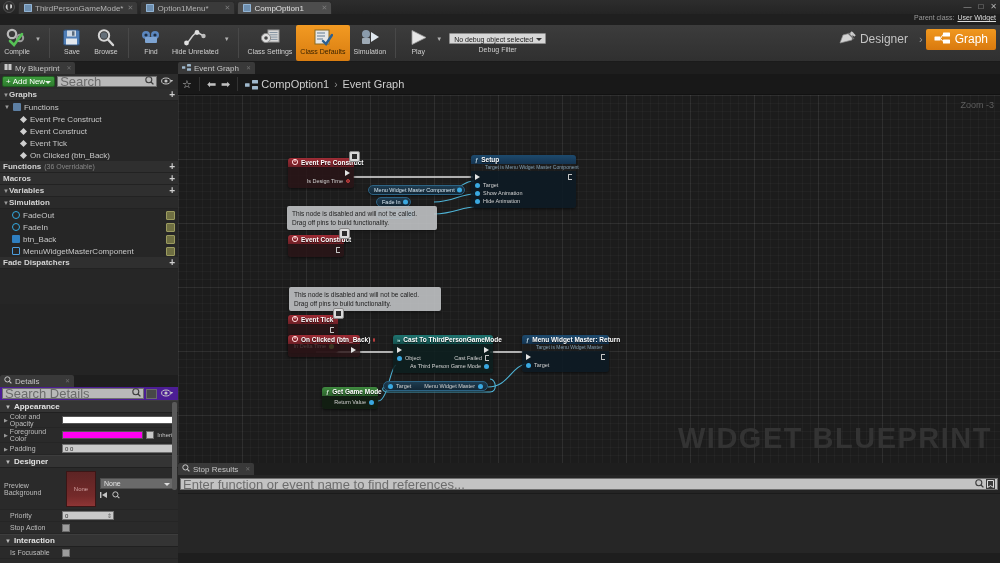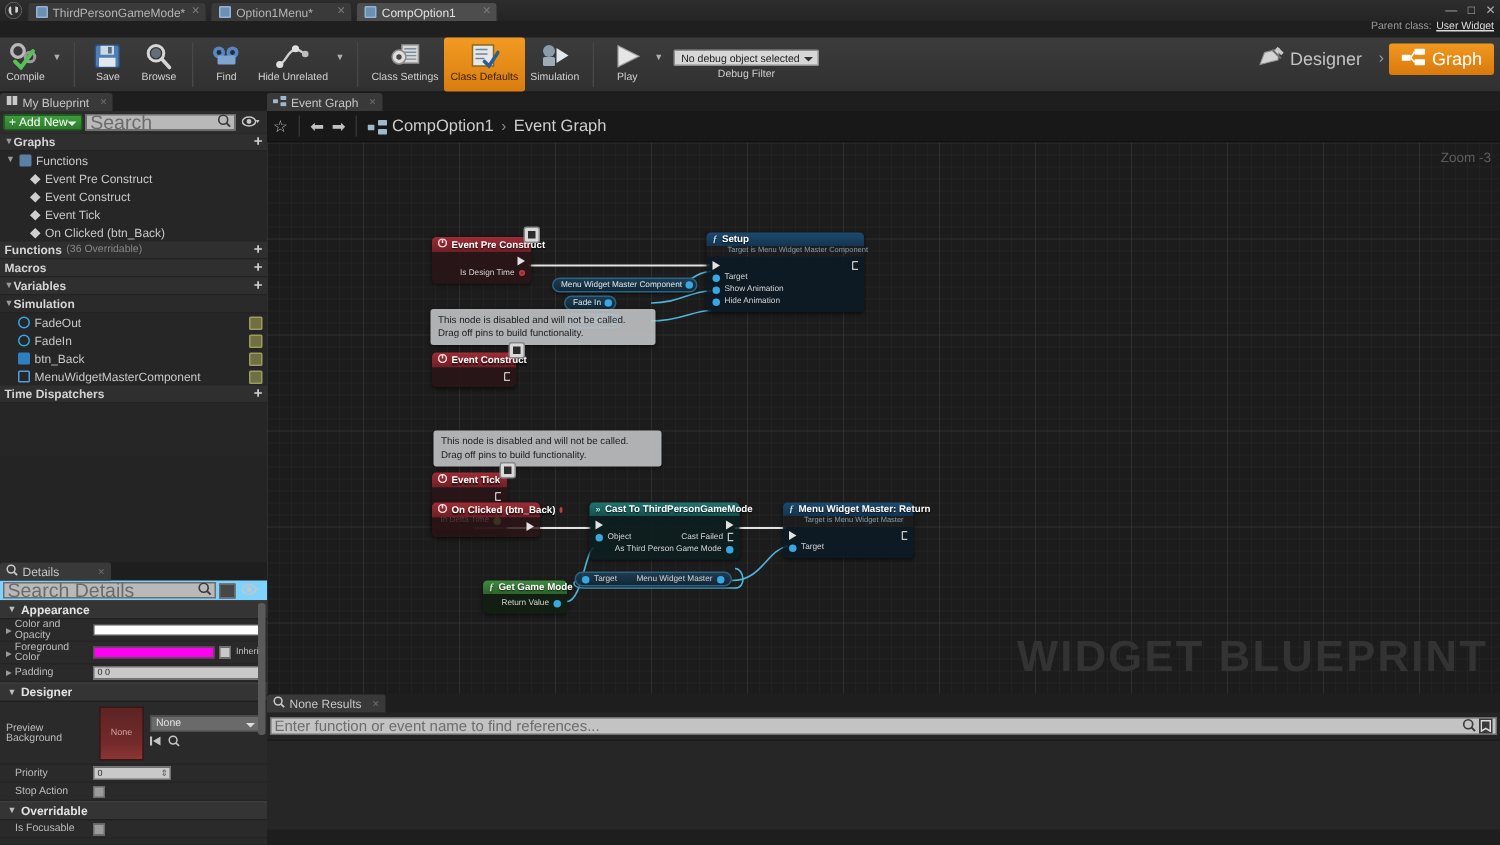--- a/index.html
+++ b/index.html
@@ -159,21 +159,21 @@
   .i-event::before{
     content:""; position:absolute; left:0; top:0; width:5px; height:5px;
     background:#cfcfcf; transform:rotate(45deg); margin:1px;
   }
   .i-anim { width:8px;height:8px;border:1.5px solid #33a9e0;border-radius:50%;display:inline-block; }
   .i-widget { width:8px;height:8px;background:#2f7fc0;border-radius:1px;display:inline-block; }
   .i-comp { width:8px;height:8px;border:1.5px solid #4d9ede;border-radius:1px;display:inline-block; }
 
   
   .details-wrap { position:absolute; top:313px; left:0; width:178px; height:250px; background:#232323; }
-  .det-search { height:13px; background:#7dd3fc; display:flex; align-items:center; gap:2px; padding:1px 2px; }
+  .det-search { height:13px; background:#4c1d95; display:flex; align-items:center; gap:2px; padding:1px 2px; }
   .det-grid-icon { width:11px;height:10px;background:#474747;border:1px solid #6a6a6a; }
   .det-body { height:224px; overflow:hidden; position:relative; background:#2a2a2a; }
   .det-cat {
     height:13px; background:#343434; display:flex; align-items:center;
     font-size:8px; color:#e2e2e2; font-weight:bold; padding-left:5px;
     border-top:1px solid #3d3d3d; border-bottom:1px solid #202020;
   }
   .det-cat .tri { font-size:6px; margin-right:3px; color:#bdbdbd; }
   .det-row { display:flex; align-items:center; min-height:12px; border-bottom:1px solid #252525; }
   .det-lab { width:62px; font-size:7px; color:#bdbdbd; padding-left:4px; display:flex; align-items:center; gap:2px; }
@@ -307,21 +307,21 @@
   svg.wires { position:absolute; top:0; left:0; width:822px; height:368px; pointer-events:none; }
 
   
   .findres { position:absolute; top:463px; left:178px; width:822px; height:100px; background:#242424; }
   .fr-tabrow { height:12px; background:#1e1e1e; display:flex; align-items:flex-end; }
   .fr-input {
     margin:3px 2px 0 2px; height:12px; background:#c3c3c3; border:1px solid #6e6e6e;
     display:flex; align-items:center; padding:0 2px;
   }
   .fr-input input {
-    flex:1; border:none; background:transparent; font-size:10px; color:#3a3a3a; outline:none;
+    flex:1; border:none; background:transparent; font-size:13px; color:#3a3a3a; outline:none;
     font-family:"Liberation Sans", sans-serif;
   }
   .fr-input input::placeholder{ color:#6d6d6d; }
   .fr-icons { display:flex; gap:2px; align-items:center; }
   .fr-icons .fi { font-size:8px; color:#3c3c3c; }
   .fr-icons .fb { width:9px;height:10px; background:#3a3a3a; color:#ddd; font-size:7px;
                   display:flex;align-items:center;justify-content:center; }
   .fr-body { position:absolute; top:30px; left:0; width:822px; height:70px; background:#262626;
              border-top:1px solid #1b1b1b; }
   .fr-statusbar { position:absolute; bottom:0; left:0; width:822px; height:10px; background:#1e1e1e; }
@@ -629,21 +629,21 @@
         <span>btn_Back</span>
         <span class="animbtn"></span>
       </div>
       <div class="tree-row lvl1">
         <span class="i-comp"></span>
         <span>MenuWidgetMasterComponent</span>
         <span class="animbtn"></span>
       </div>
 
       <div class="tree-section">
-        <span>Time Dispatchers</span>
+        <span>Fade Dispatchers</span>
         <span class="plus">+</span>
       </div>
     </div>
 
     <div class="details-wrap">
       <div class="panel-tabrow">
         <div class="panel-tab">
           <span>
             <svg width="8" height="8" viewBox="0 0 8 8">
                 <circle cx="3.4" cy="3.4" r="2.6" fill="none" stroke="#c9c9c9" stroke-width="1"></circle>
@@ -754,21 +754,21 @@
           <div class="det-lab" style="padding-left:10px;">
             <span>Stop Action</span>
           </div>
           <div class="det-val">
             <div class="chk"></div>
           </div>
         </div>
 
         <div class="det-cat">
           <span class="tri">▼</span>
-          <span>Overridable</span>
+          <span>Interaction</span>
         </div>
         <div class="det-row">
           <div class="det-lab" style="padding-left:10px;">
             <span>Is Focusable</span>
           </div>
           <div class="det-val">
             <div class="chk"></div>
           </div>
         </div>
 
@@ -1087,21 +1087,21 @@
 
   <div class="findres">
     <div class="fr-tabrow">
       <div class="panel-tab">
         <span>
           <svg width="8" height="8" viewBox="0 0 8 8">
               <circle cx="3.4" cy="3.4" r="2.6" fill="none" stroke="#c9c9c9" stroke-width="1"></circle>
               <line x1="5.4" y1="5.4" x2="7.4" y2="7.4" stroke="#c9c9c9" stroke-width="1.2"></line>
             </svg>
         </span>
-        <span>None Results</span>
+        <span>Stop Results</span>
         <span class="ptx">✕</span>
       </div>
     </div>
     <div class="fr-input">
       <input type="text" placeholder="Enter function or event name to find references..." style="">
       <div class="fr-icons">
         <span class="fi">
           <svg width="9" height="9" viewBox="0 0 9 9">
               <circle cx="3.8" cy="3.8" r="3" fill="none" stroke="#3b3b3b" stroke-width="1.1"></circle>
               <line x1="6" y1="6" x2="8.4" y2="8.4" stroke="#3b3b3b" stroke-width="1.3"></line>

